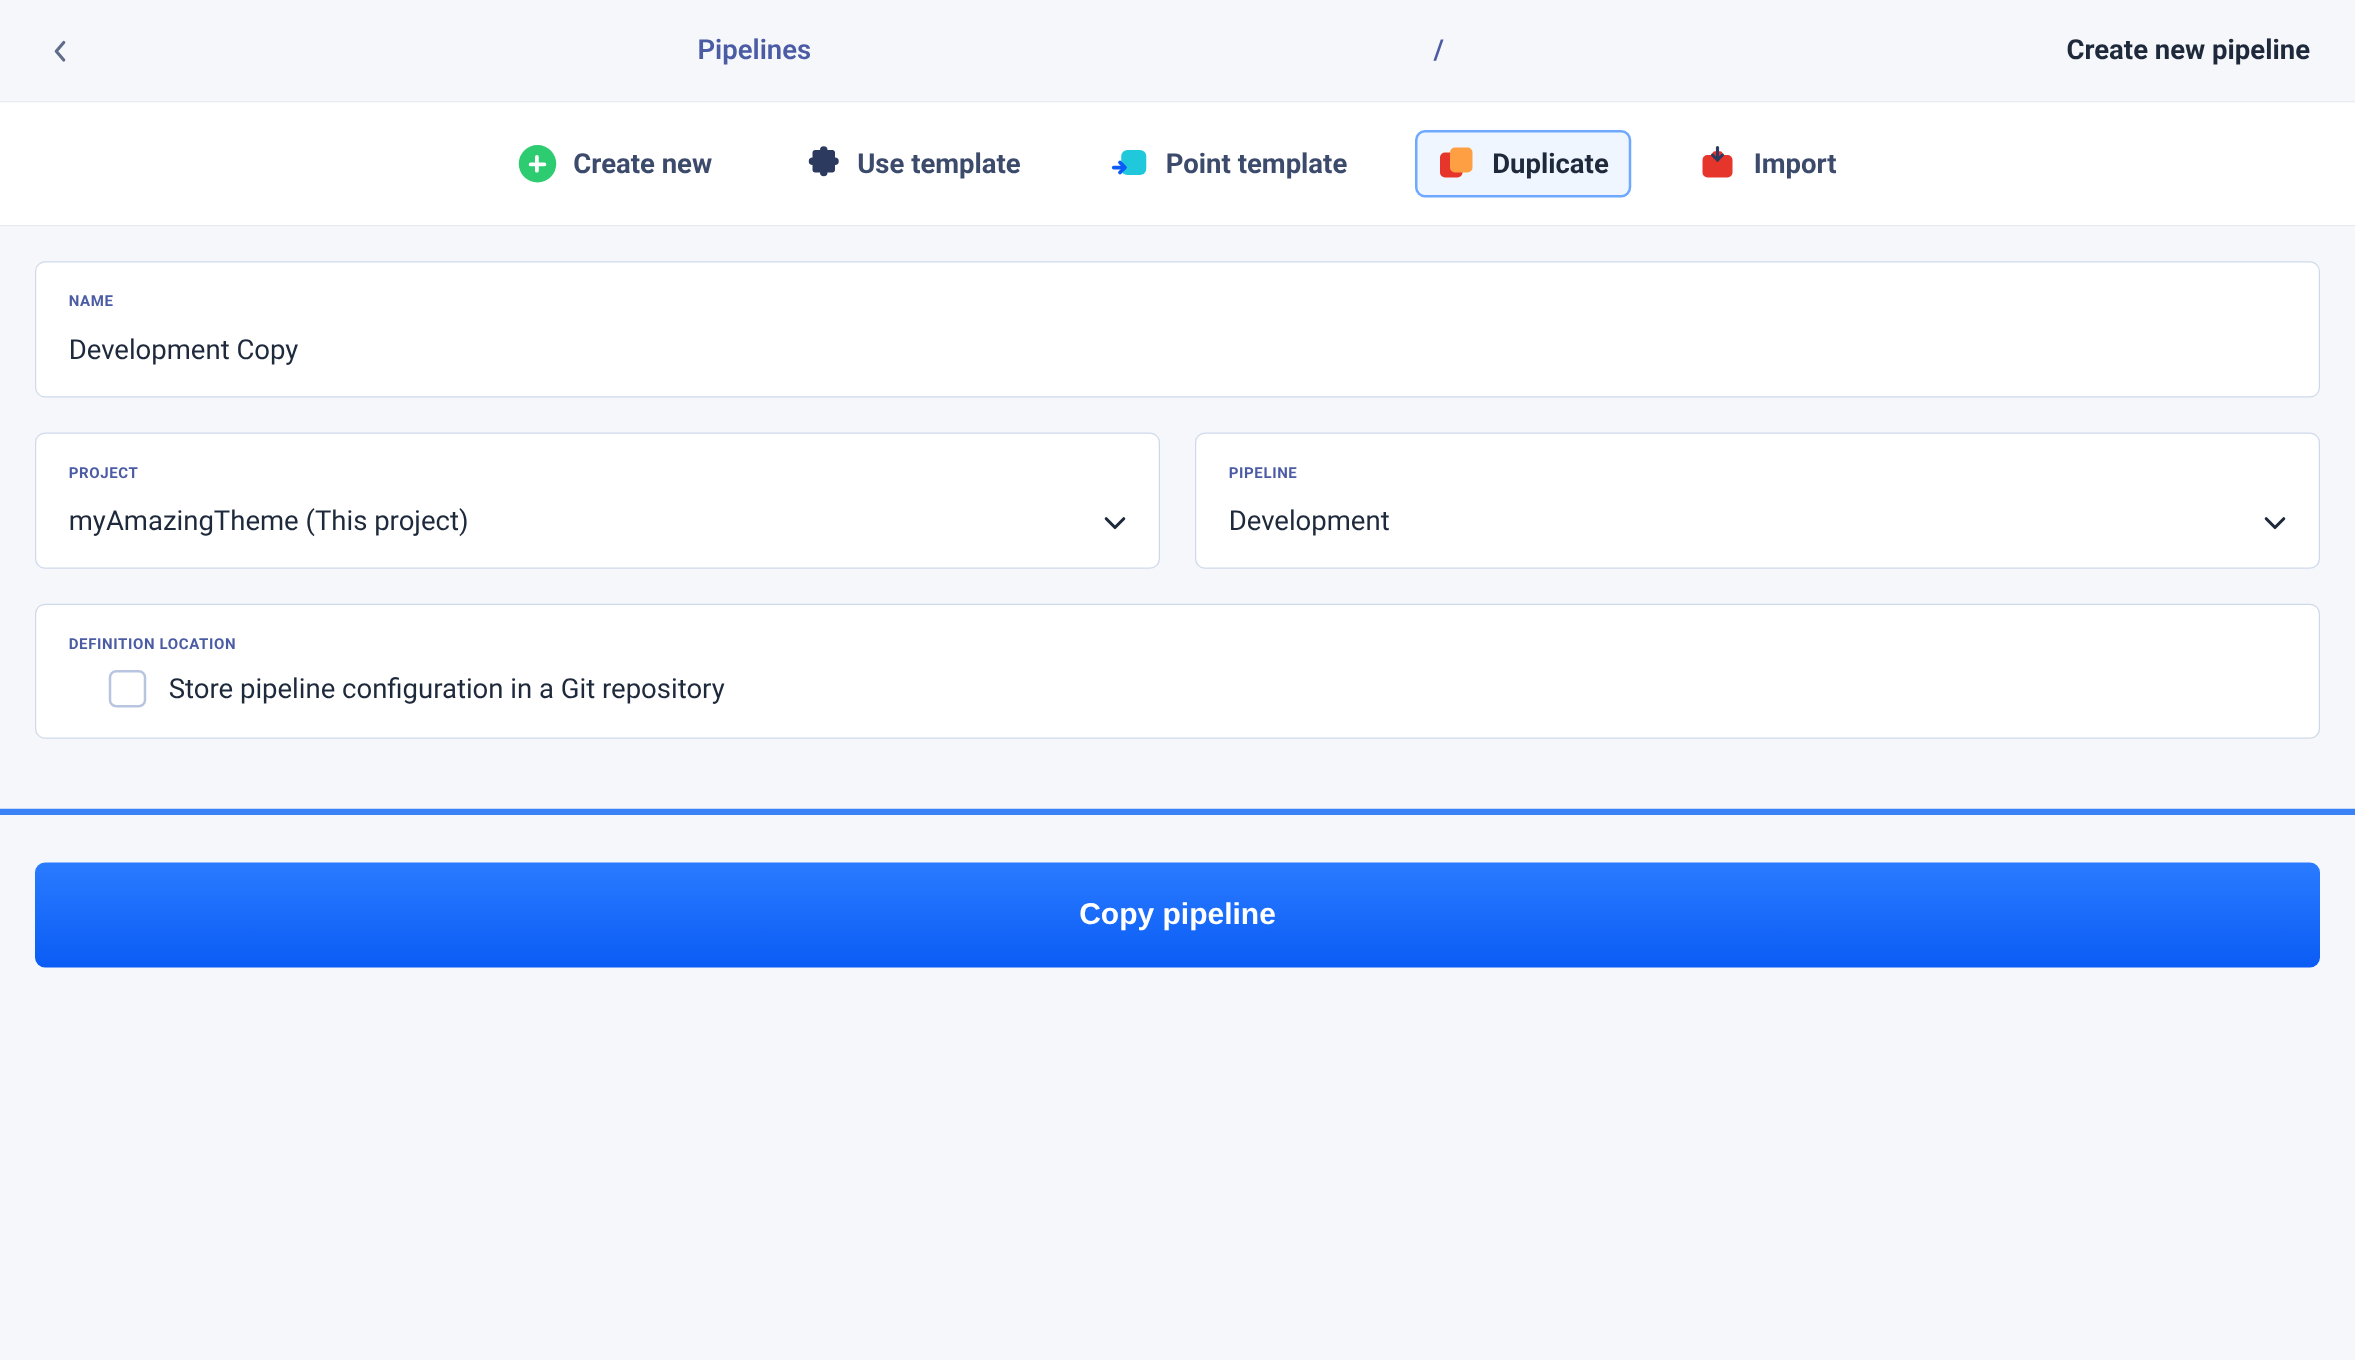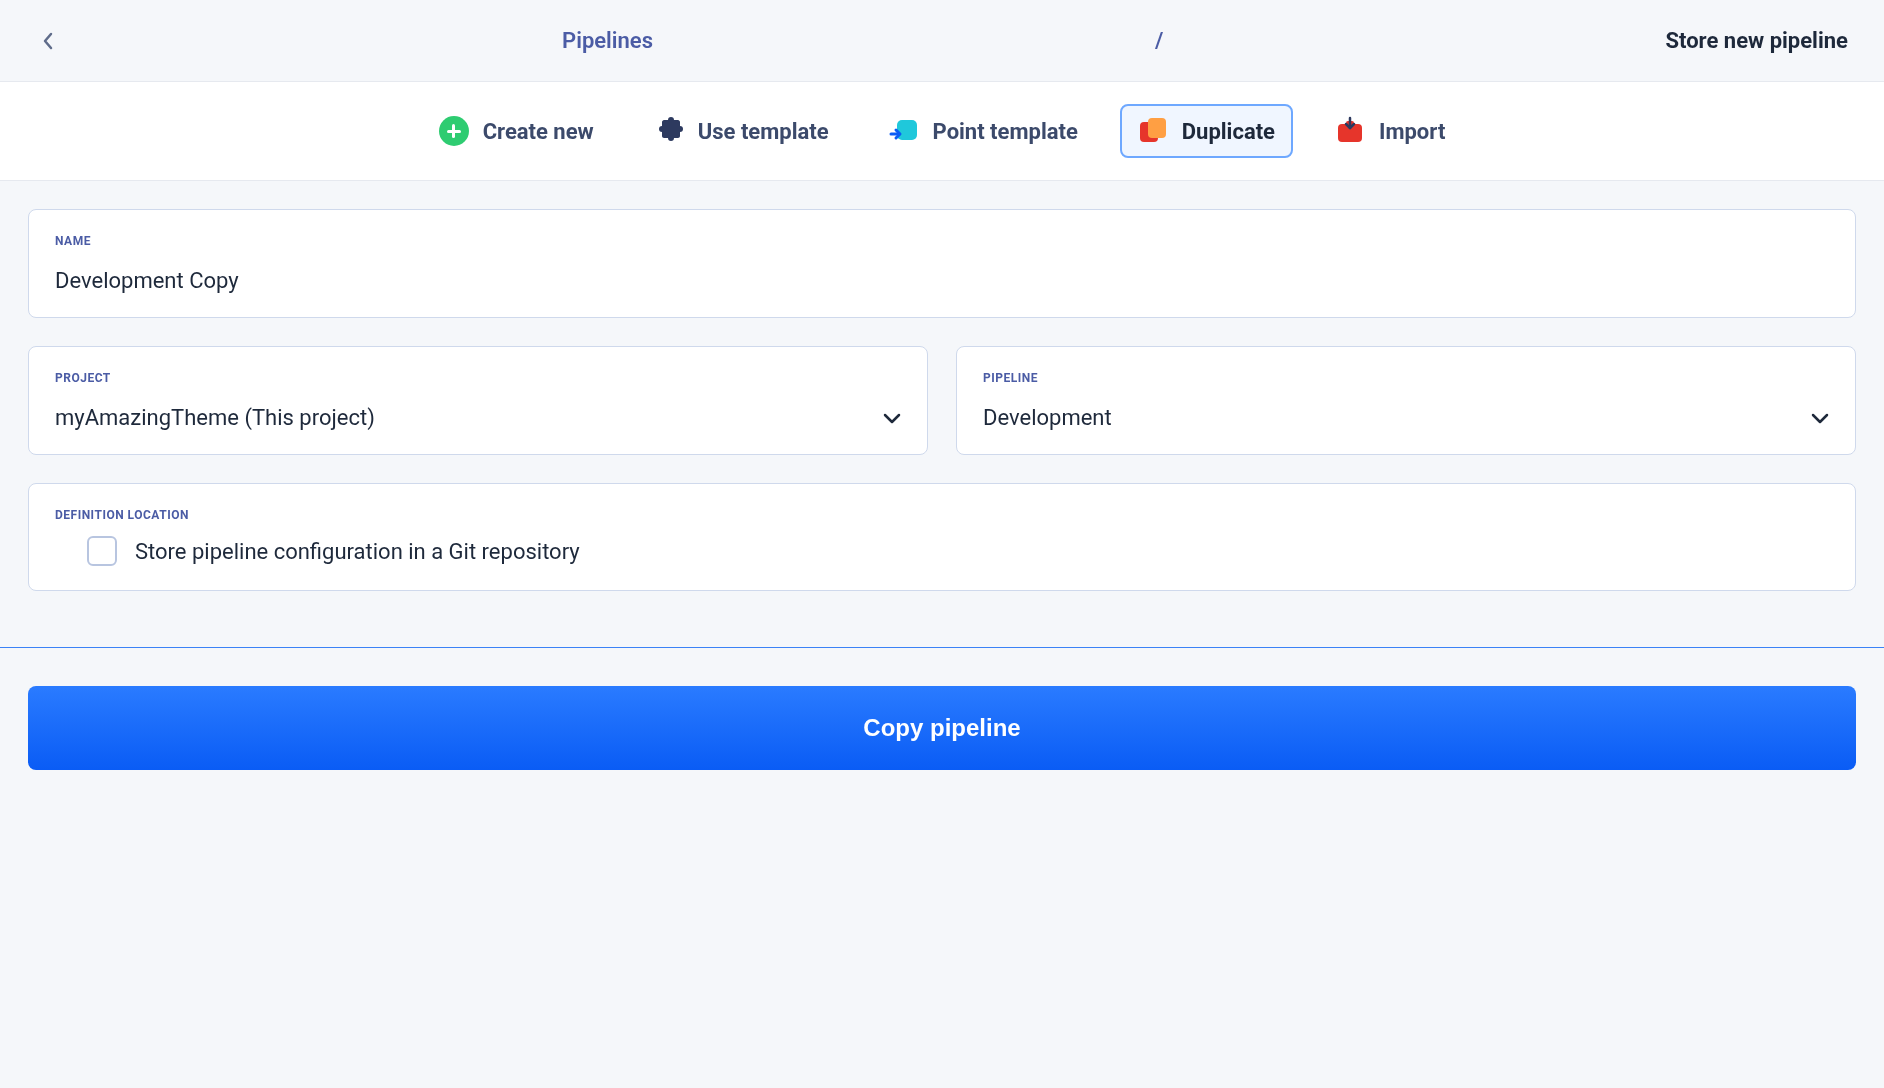--- a/index.html
+++ b/index.html
@@ -67,21 +67,21 @@
       align-items: center;
       padding: 22px 36px;
       gap: 32px;
       background: #fff;
       border-bottom: 1px solid #e6e9ef;
       justify-content: center;
     }
     
     .tabs-inner {
       display: flex;
-      gap: 24px;
+      gap: 36px;
       align-items: center;
     }
     
     .tab {
       display: flex;
       align-items: center;
       gap: 14px;
       padding: 10px 16px;
       border-radius: 8px;
       cursor: pointer;
@@ -214,21 +214,21 @@
       background: #fff;
     }
     
     .checkbox-label {
       font-size: 22px;
       color: #1e293b;
     }
     
     
     .footer-area {
-      border-top: 1px solid #3b82f6;
+      border-top: 5px solid #3b82f6;
       padding: 38px 28px;
     }
     
     .primary-button {
       width: 100%;
       background: linear-gradient(180deg, #2a7bff 0%, #0a5cf5 100%);
       color: #fff;
       font-size: 24px;
       font-weight: 700;
       border: none;
@@ -247,21 +247,21 @@
 <div class="container">
 
   <div class="breadcrumb-bar">
     <div class="back-chevron">
       <svg viewBox="0 0 10 18" fill="none">
         <path d="M8 2 L2 9 L8 16" stroke="#5f6c8a" stroke-width="2.5" stroke-linecap="round" stroke-linejoin="round"></path>
       </svg>
     </div>
     <span class="breadcrumb-link">Pipelines</span>
     <span class="breadcrumb-sep">/</span>
-    <span class="breadcrumb-current">Store new pipeline</span>
+    <span class="breadcrumb-current">Create new pipeline</span>
   </div>
 
   <div class="tabs-bar">
     <div class="tabs-inner">
 
       <div class="tab">
         <div class="tab-icon">
           <div class="icon-plus"></div>
         </div>
         <span class="tab-label">Create new</span>

